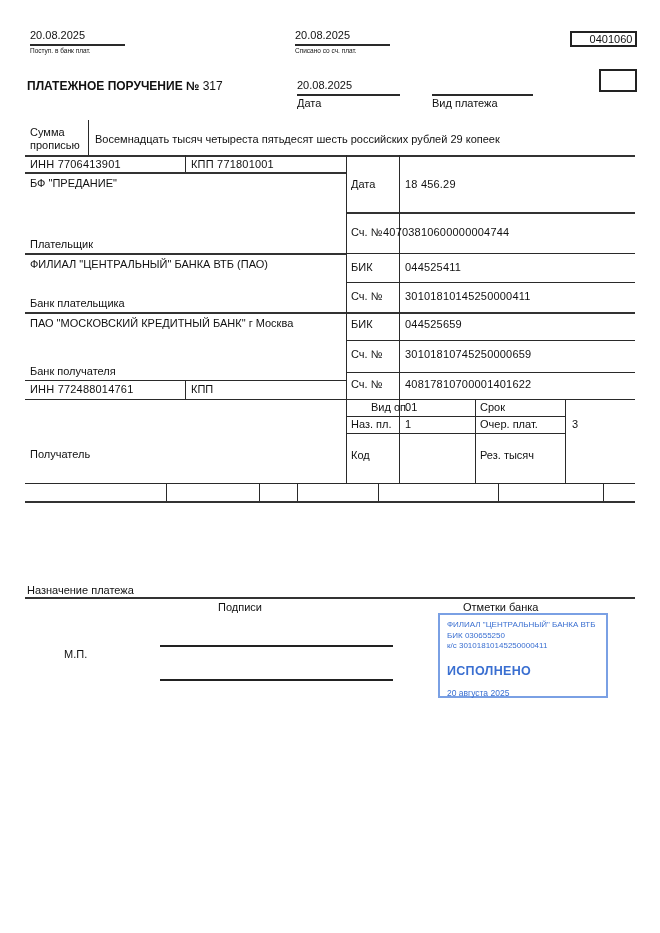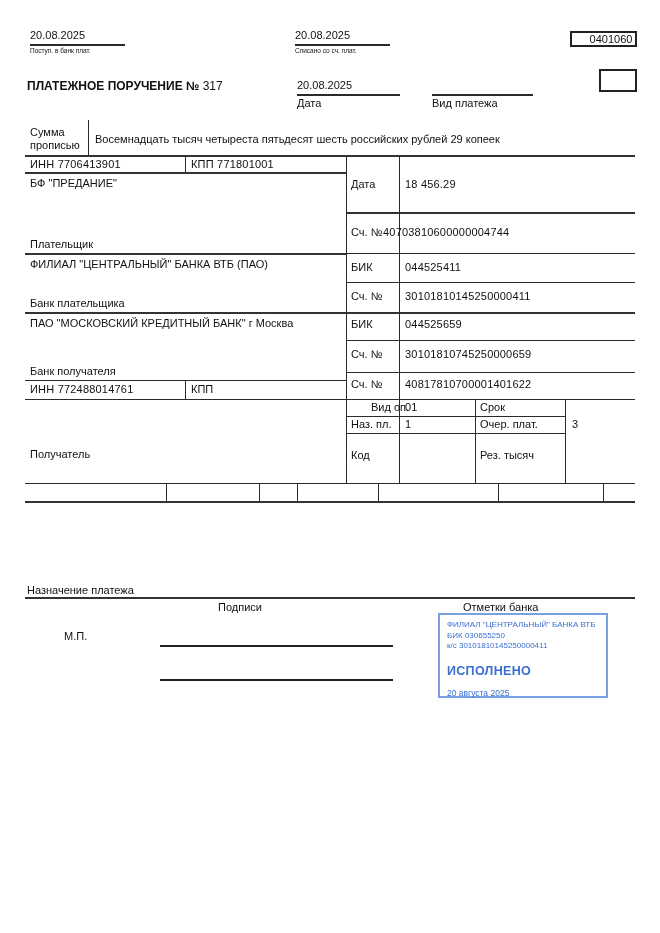--- a/index.html
+++ b/index.html
@@ -125,21 +125,21 @@
   <div class="t num" style="left:572px;top:418px">3</div>
   <div class="t" style="left:351px;top:449px">Код</div>
   <div class="t" style="left:480px;top:449px">Рез. тысяч</div>
 
   <div class="t" style="left:27px;top:584px">Назначение платежа</div>
   <div class="hline thick" style="left:25px;top:597px;width:610px"></div>
 
   <div class="t ctr" style="left:218px;top:601px;width:100px">Подписи</div>
   <div class="t ctr" style="left:463px;top:601px;width:120px">Отметки банка</div>
 
-  <div class="t" style="left:64px;top:630px">М.П.</div>
+  <div class="t" style="left:64px;top:648px">М.П.</div>
   <div class="hline med" style="left:160px;top:645px;width:233px;background:#222"></div>
   <div class="hline med" style="left:160px;top:679px;width:233px;background:#222"></div>
 
   <div class="stamp">
     <div>ФИЛИАЛ "ЦЕНТРАЛЬНЫЙ" БАНКА ВТБ</div>
     <div>БИК 030655250</div>
     <div>к/с 30101810145250000411</div>
     <div class="status">ИСПОЛНЕНО</div>
     <div class="sdate">20 августа 2025</div>
   </div>

